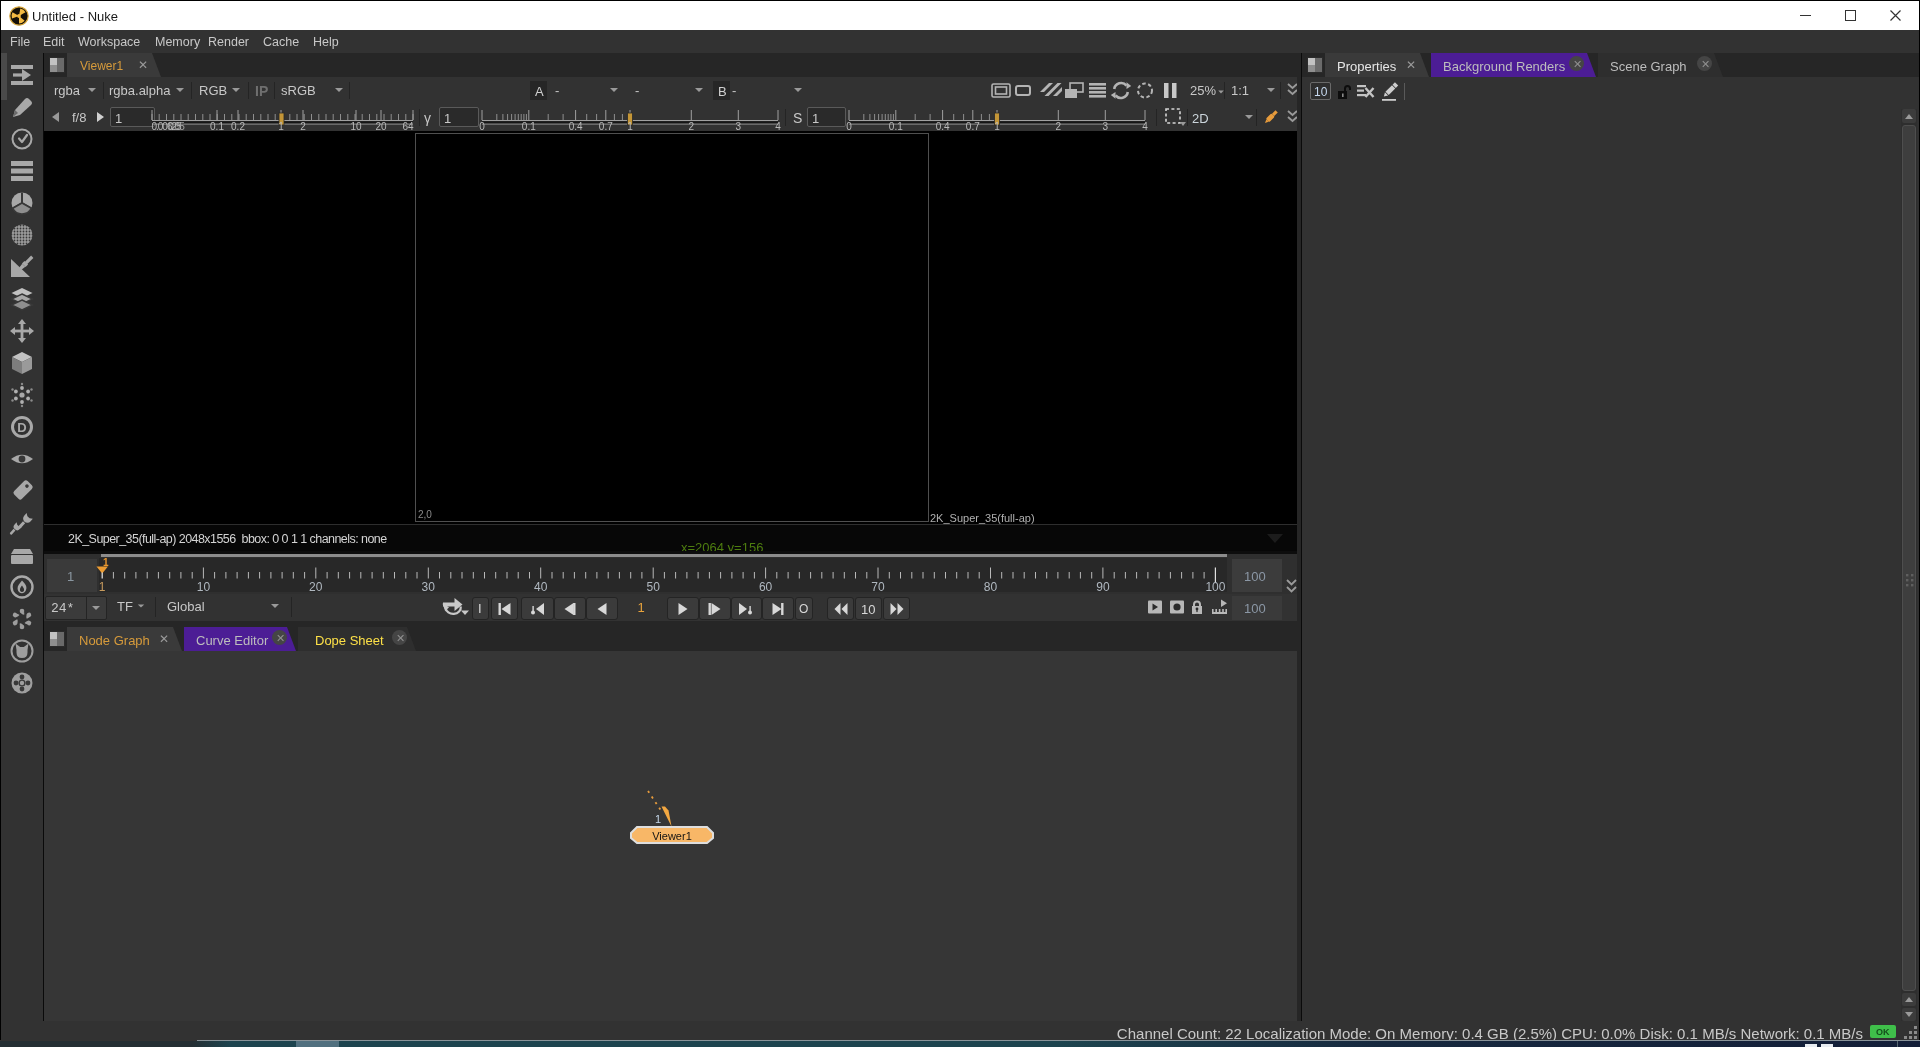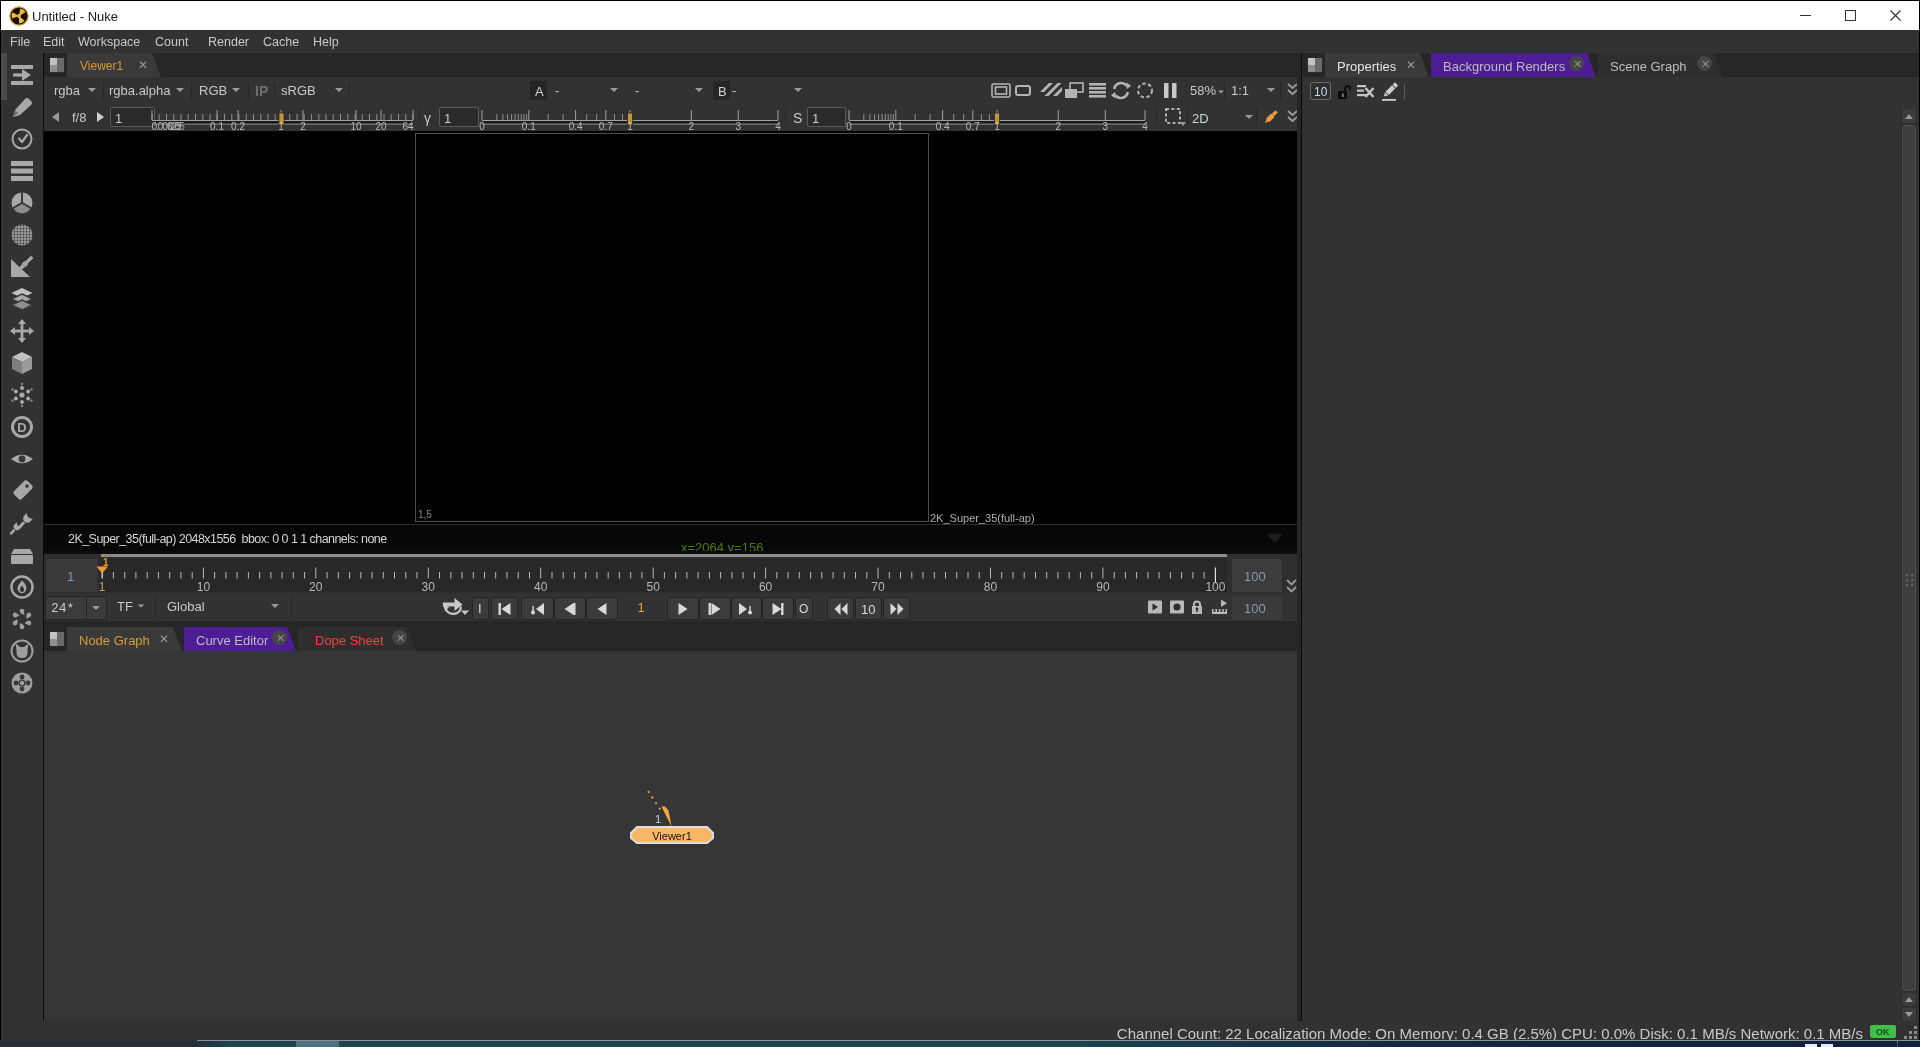--- a/index.html
+++ b/index.html
@@ -30,21 +30,21 @@
   <div class="abs" style="left:1844px;top:9px;width:9px;height:9px;border:1px solid #333;"></div>
   <svg class="abs" style="left:1889px;top:9px;" width="11" height="11" viewBox="0 0 11 11">
     <path d="M0.5 0.5 L10.5 10.5 M10.5 0.5 L0.5 10.5" stroke="#333" stroke-width="1.2"></path>
   </svg>
 </div>
 
 <div class="abs" id="menubar" style="left:1px;top:30px;width:1918px;height:23px;background:#323232;">
   <div class="abs txt" style="left:9px;top:6px;font-size:12.5px;">File</div>
   <div class="abs txt" style="left:42px;top:6px;font-size:12.5px;">Edit</div>
   <div class="abs txt" style="left:77px;top:6px;font-size:12.5px;">Workspace</div>
-  <div class="abs txt" style="left:154px;top:6px;font-size:12.5px;">Count</div>
+  <div class="abs txt" style="left:154px;top:6px;font-size:12.5px;">Memory</div>
   <div class="abs txt" style="left:207px;top:6px;font-size:12.5px;">Render</div>
   <div class="abs txt" style="left:262px;top:6px;font-size:12.5px;">Cache</div>
   <div class="abs txt" style="left:312px;top:6px;font-size:12.5px;">Help</div>
 </div>
 
 <div class="abs" id="lefttoolbar" style="left:1px;top:53px;width:42px;height:968px;background:#323232;border-right:1px solid #0a0a0a;">
   <div class="abs" style="left:0;top:0;width:6px;height:47px;background:#4a4a4a;"></div>
   <svg class="abs" style="left:0;top:0" width="42" height="660" viewBox="0 0 42 660">
     <defs>
       <pattern id="dots" width="3" height="3" patternUnits="userSpaceOnUse">
@@ -294,21 +294,21 @@
           <path d="M5.5,-8.3 L5.5,-1.5 L10.2,-4.6" fill="#b4b4b4" stroke="none"></path>
           <path d="M-5.5,8.3 L-5.5,1.5 L-10.2,4.6" fill="#b4b4b4" stroke="none"></path>
         </g>
         <g transform="translate(161,11.5)" fill="none" stroke="#b4b4b4" stroke-width="2" stroke-dasharray="3.5,2.5">
             <circle r="7"></circle>
           </g>
         <rect x="180" y="4" width="4.5" height="15" fill="#c8c8c8"></rect>
           <rect x="188" y="4" width="4.5" height="15" fill="#c8c8c8"></rect>
       </g>
     </svg>
-    <div class="abs txt" style="left:1146px;top:7px;">58%</div>
+    <div class="abs txt" style="left:1146px;top:7px;">25%</div>
     <div class="abs caret" style="left:1173px;top:13px;transform:scale(0.7);"></div>
     <div class="abs sep" style="left:1180px;top:5px;height:17px;"></div>
     <div class="abs txt" style="left:1187px;top:7px;">1:1</div>
     <div class="abs caret" style="left:1223px;top:11px;"></div>
     <div class="abs sep" style="left:1236px;top:5px;height:17px;"></div>
     <svg class="abs" style="left:1242px;top:5px;" width="13" height="17" viewBox="0 0 13 17">
       <g fill="none" stroke="#9a9a9a" stroke-width="1.8">
           <path d="M2,2 L6.5,6 L11,2"></path>
           <path d="M2,8 L6.5,12 L11,8"></path>
         </g>
@@ -406,21 +406,21 @@
     <svg class="abs" style="left:1242px;top:5px;" width="13" height="17" viewBox="0 0 13 17">
       <g fill="none" stroke="#9a9a9a" stroke-width="1.8">
           <path d="M2,2 L6.5,6 L11,2"></path>
           <path d="M2,8 L6.5,12 L11,8"></path>
         </g>
     </svg>
   </div>
 
   <div class="abs" id="vcanvas" style="left:0;top:78px;width:1253px;height:393px;background:#000;">
     <div class="abs" style="left:371px;top:2px;width:514px;height:389px;border:1px solid #4f4f4f;box-sizing:border-box;"></div>
-    <div class="abs" style="left:374px;top:378px;font-size:10px;color:#8a8a8a;">1,5</div>
+    <div class="abs" style="left:374px;top:378px;font-size:10px;color:#8a8a8a;">2,0</div>
     <div class="abs" style="left:886px;top:381px;font-size:11px;color:#b0b0b0;">2K_Super_35(full-ap)</div>
   </div>
 
   <div class="abs" id="vinfo" style="left:0;top:471px;width:1253px;height:27px;background:#070707;border-top:1px solid #2e2e2e;box-sizing:border-box;">
     <div class="abs" style="left:24px;top:7px;font-size:12.5px;letter-spacing:-0.55px;color:#d4d4d4;">2K_Super_35(full-ap) 2048x1556&nbsp; bbox: 0 0 1 1 channels: none</div>
     <div class="abs" style="left:637px;top:7px;font-size:13px;color:#4d7c0f;margin-top:8px;">x=2064 y=156</div>
     <div class="abs" style="left:1223px;top:9px;width:0;height:0;border-left:8px solid transparent;border-right:8px solid transparent;border-top:9px solid #1c1c1c;"></div>
   </div>
 
   <div class="abs" id="vruler" style="left:0;top:498px;width:1253px;height:43px;background:#2f2f2f;">
@@ -582,21 +582,21 @@
     <div class="abs" style="left:23px;top:0;width:115px;height:24px;background:#3a3a3a;clip-path:polygon(0 0,calc(100% - 9px) 0,100% 100%,0 100%);">
       <div class="abs" style="left:12px;top:6px;font-size:13px;color:#d79b3b;">Node Graph</div>
       <div class="abs" style="left:92px;top:5px;font-size:12px;color:#9a9a9a;">✕</div>
     </div>
     <div class="abs" style="left:140px;top:0;width:112px;height:24px;background:#4c1d95;clip-path:polygon(0 0,calc(100% - 9px) 0,100% 100%,0 100%);">
       <div class="abs" style="left:12px;top:6px;font-size:13px;color:#bdbdbd;">Curve Editor</div>
       <div class="abs" style="left:88px;top:3px;width:15px;height:15px;background:#454545;border-radius:8px;"></div>
       <div class="abs" style="left:92px;top:5px;font-size:11px;color:#909090;">✕</div>
     </div>
     <div class="abs" style="left:254px;top:0;width:118px;height:24px;background:#2e2e2e;clip-path:polygon(0 0,calc(100% - 9px) 0,100% 100%,0 100%);">
-      <div class="abs" style="left:17px;top:6px;font-size:13px;color:#ef4444;">Dope Sheet</div>
+      <div class="abs" style="left:17px;top:6px;font-size:13px;color:#fde047;">Dope Sheet</div>
       <div class="abs" style="left:94px;top:3px;width:15px;height:15px;background:#454545;border-radius:8px;"></div>
       <div class="abs" style="left:98px;top:5px;font-size:11px;color:#909090;">✕</div>
     </div>
   </div>
 
   <svg class="abs" style="left:0;top:24px;" width="1253" height="370" viewBox="0 0 1253 370">
     <line x1="604" y1="140" x2="618" y2="161" stroke="#e89c3c" stroke-width="1.8" stroke-dasharray="2.2,4.5"></line>
     <polygon points="617.5,155.5 627.5,175.5 624.5,159.5 621,155.5" fill="#f2a741"></polygon>
     <text x="611" y="172" font-size="11" fill="#c6d8ea">1</text>
     <polygon points="587,182 593,176 663,176 669,182 669,187 663,192 593,192 587,187" fill="#f8b767" stroke="#dedede" stroke-width="2"></polygon>

